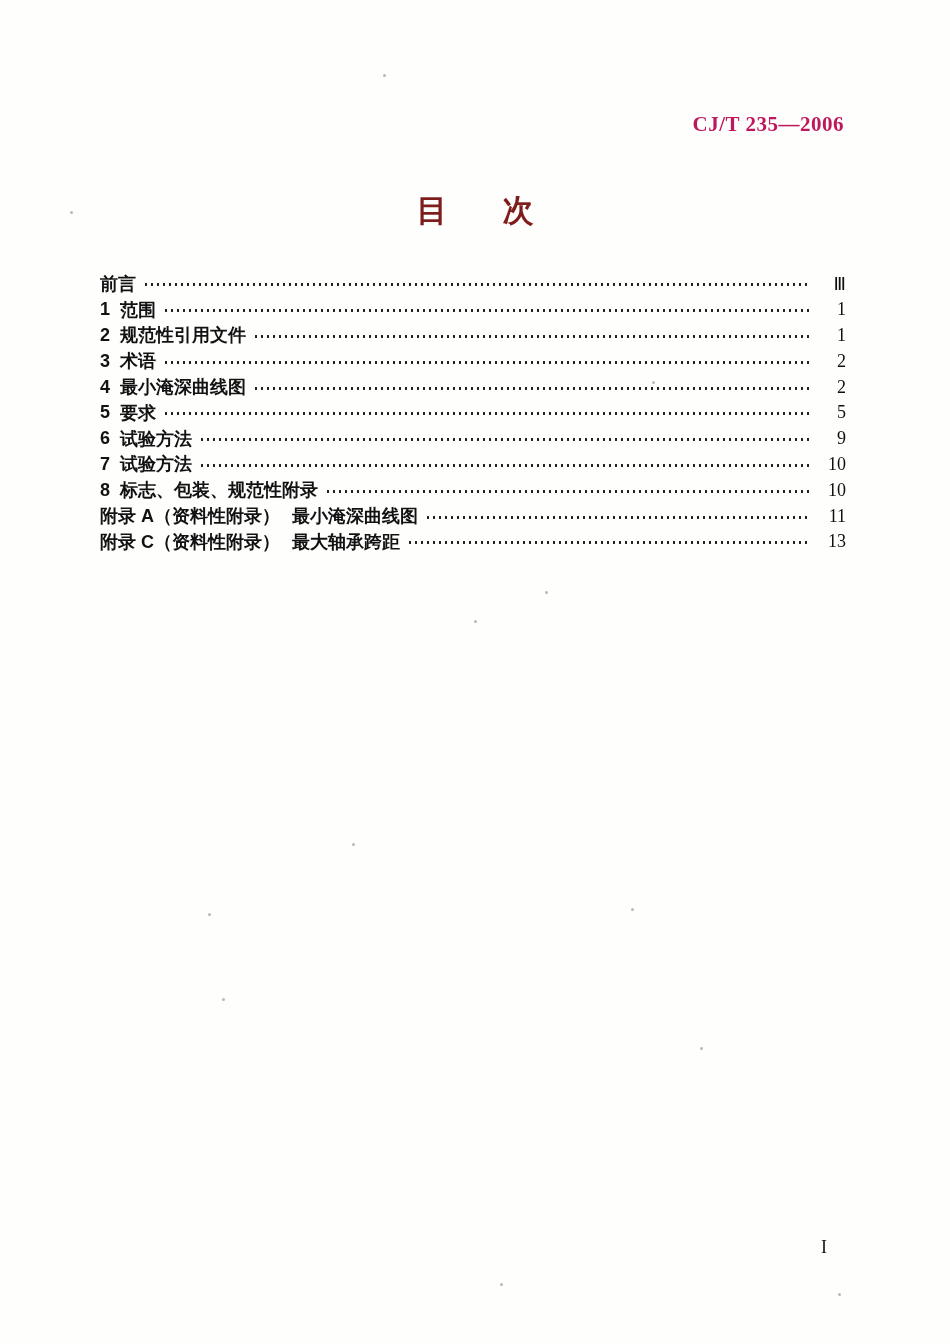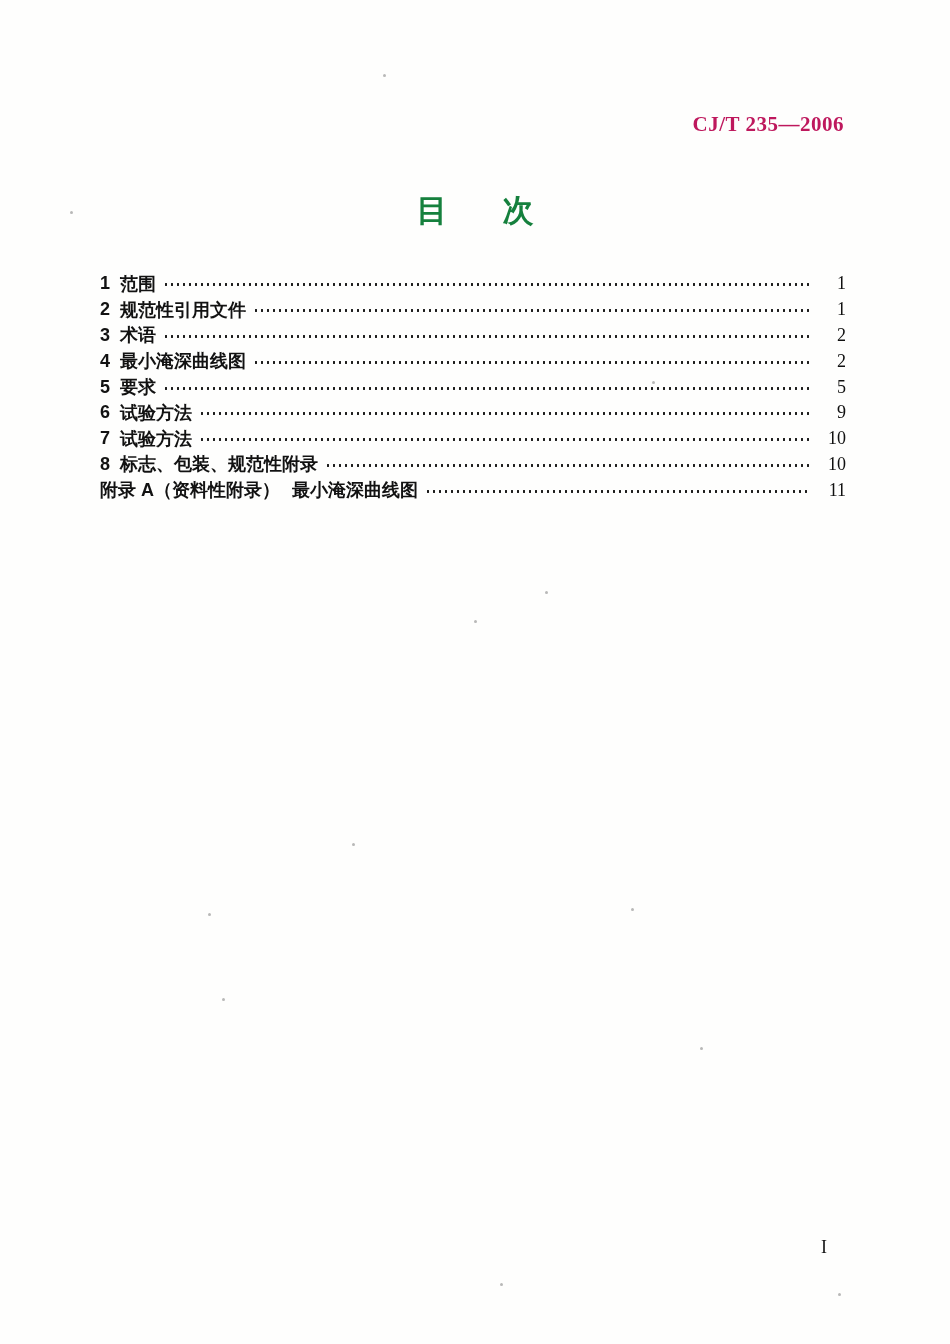--- a/index.html
+++ b/index.html
@@ -24,21 +24,21 @@
   }
 
   .doc-title {
     position: absolute;
     top: 190px; left: 0; width: 100%;
     text-align: center;
     font-size: 31px;
     font-weight: 700;
     letter-spacing: 12px;
     text-indent: 12px; 
-    color: #15803d;
+    color: #7f1d1d;
   }
 
   .toc {
     position: absolute;
     left: 100px; right: 104px;
     top: 271px;
     list-style: none;
   }
   .toc-row {
     display: flex;
@@ -96,20 +96,26 @@
 <body>
 
 <div class="scan-page">
 
   <div class="header-code">CJ/T 235—2006</div>
 
   <div class="doc-title">目　次</div>
 
   <ul class="toc">
     <li class="toc-row">
+      <span class="entry-prefix"></span>
+      <span class="entry-label">前言</span>
+      <span class="dot-leader"></span>
+      <span class="page-num">Ⅲ</span>
+    </li>
+    <li class="toc-row">
       <span class="entry-prefix">1</span>
       <span class="entry-label">范围</span>
       <span class="dot-leader"></span>
       <span class="page-num">1</span>
     </li>
     <li class="toc-row">
       <span class="entry-prefix">2</span>
       <span class="entry-label">规范性引用文件</span>
       <span class="dot-leader"></span>
       <span class="page-num">1</span>
@@ -149,20 +155,26 @@
       <span class="entry-label">标志、包装、规范性附录</span>
       <span class="dot-leader"></span>
       <span class="page-num">10</span>
     </li>
     <li class="toc-row appendix">
       <span class="entry-prefix">附录 A（资料性附录）</span>
       <span class="entry-label">最小淹深曲线图</span>
       <span class="dot-leader"></span>
       <span class="page-num">11</span>
     </li>
+    <li class="toc-row appendix">
+      <span class="entry-prefix">附录 C（资料性附录）</span>
+      <span class="entry-label">最大轴承跨距</span>
+      <span class="dot-leader"></span>
+      <span class="page-num">13</span>
+    </li>
   </ul>
 
   <div class="footer-page">I</div>
 
   <div class="speck" style="left:383px; top:74px;"></div>
   <div class="speck" style="left:70px;  top:211px;"></div>
   <div class="speck" style="left:652px; top:381px;"></div>
   <div class="speck" style="left:545px; top:591px;"></div>
   <div class="speck" style="left:474px; top:620px;"></div>
   <div class="speck" style="left:352px; top:843px;"></div>

